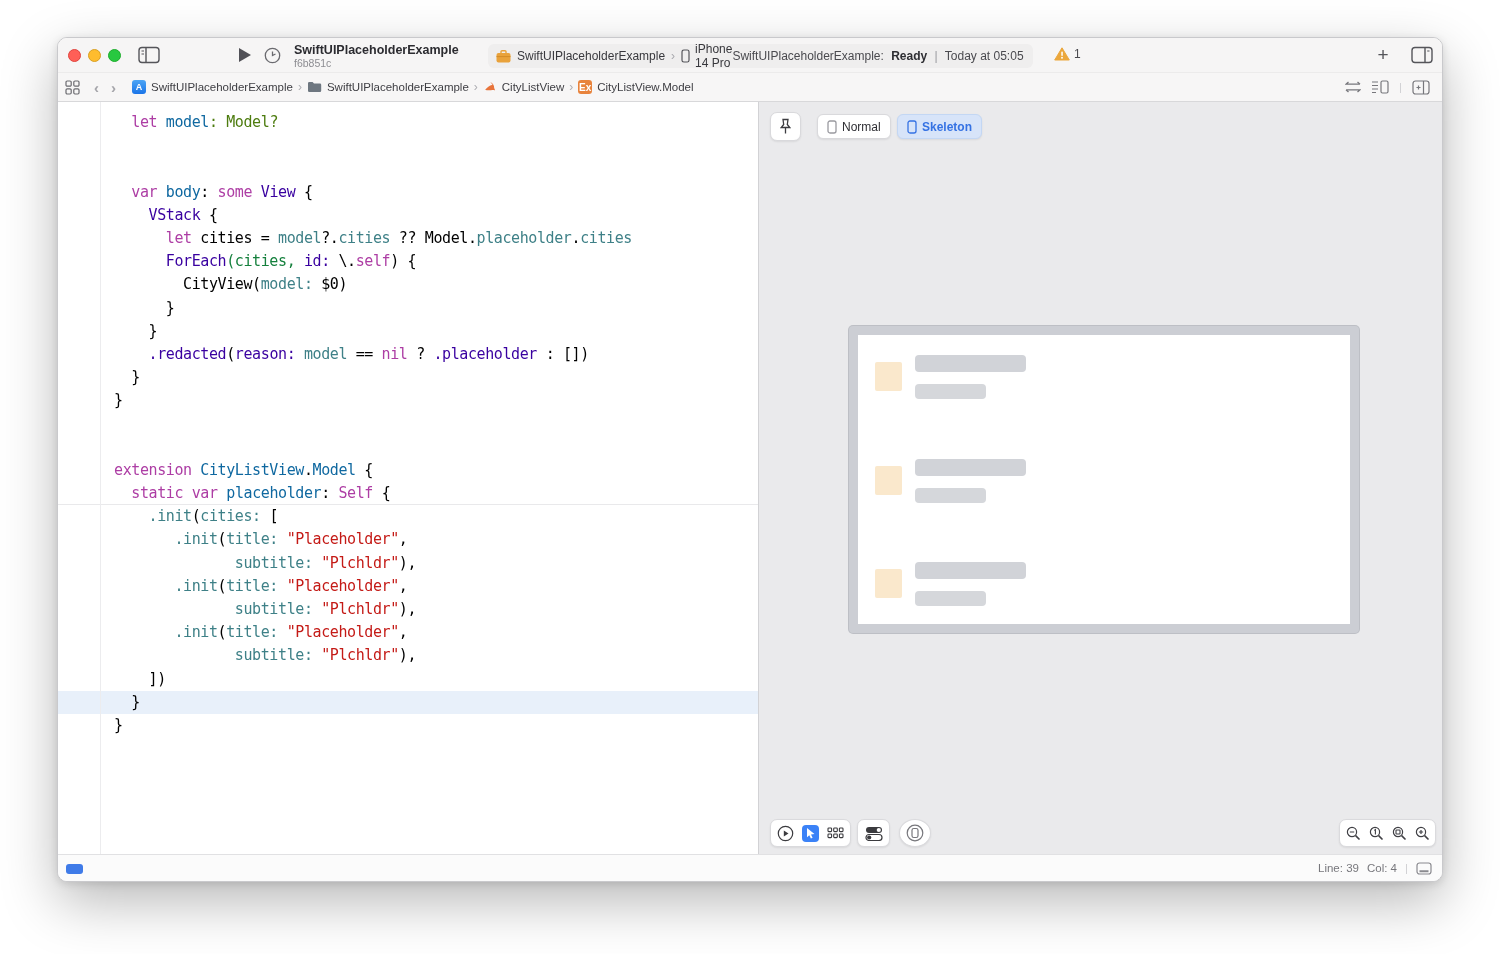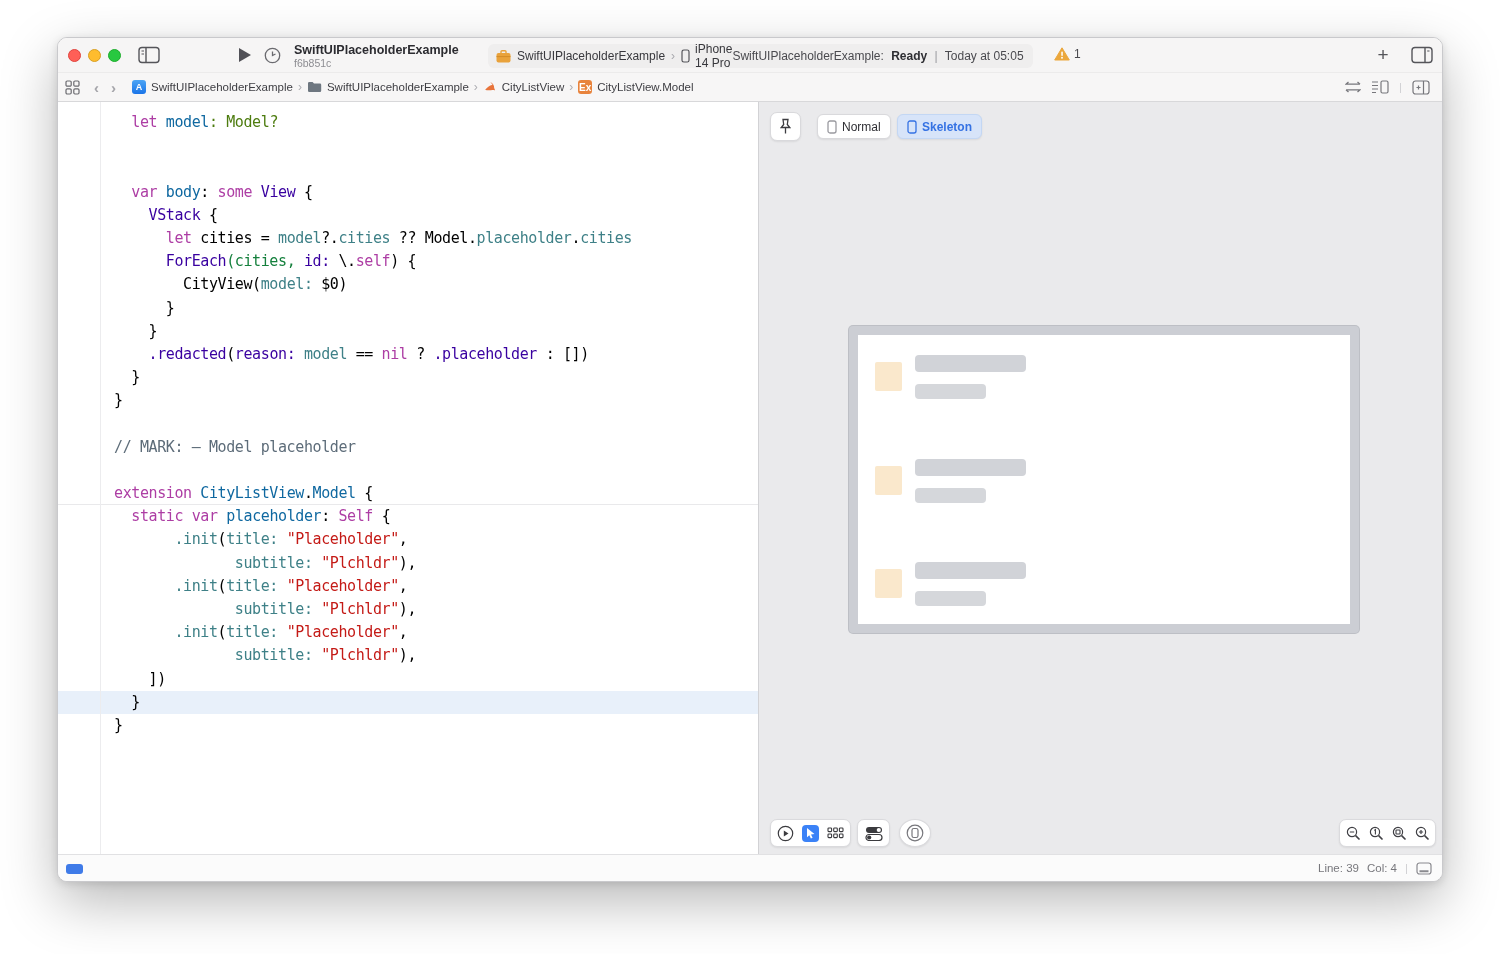--- a/index.html
+++ b/index.html
@@ -232,24 +232,24 @@
           <div class="code-line"><span style="color: rgb(0, 0, 0);">    </span><span style="color: rgb(57, 0, 160);">VStack</span><span style="color: rgb(0, 0, 0);"> {</span></div>
           <div class="code-line"><span style="color: rgb(0, 0, 0);">      </span><span style="color: rgb(173, 61, 164);">let</span><span style="color: rgb(0, 0, 0);"> cities = </span><span style="color: rgb(62, 128, 135);">model</span><span style="color: rgb(0, 0, 0);">?.</span><span style="color: rgb(62, 128, 135);">cities</span><span style="color: rgb(0, 0, 0);"> ?? Model.</span><span style="color: rgb(62, 128, 135);">placeholder</span><span style="color: rgb(0, 0, 0);">.</span><span style="color: rgb(62, 128, 135);">cities</span></div>
           <div class="code-line"><span style="color: rgb(0, 0, 0);">      </span><span style="color: rgb(57, 0, 160);">ForEach</span><span style="color: #15803d;">(cities, </span><span style="color: rgb(57, 0, 160);">id:</span><span style="color: rgb(0, 0, 0);"> \.</span><span style="color: rgb(173, 61, 164);">self</span><span style="color: rgb(0, 0, 0);">) {</span></div>
           <div class="code-line"><span style="color: rgb(0, 0, 0);">        CityView(</span><span style="color: rgb(62, 128, 135);">model:</span><span style="color: rgb(0, 0, 0);"> $0)</span></div>
           <div class="code-line"><span style="color: rgb(0, 0, 0);">      }</span></div>
           <div class="code-line"><span style="color: rgb(0, 0, 0);">    }</span></div>
           <div class="code-line"><span style="color: rgb(0, 0, 0);">    </span><span style="color: rgb(57, 0, 160);">.redacted</span><span style="color: rgb(0, 0, 0);">(</span><span style="color: rgb(57, 0, 160);">reason:</span><span style="color: rgb(0, 0, 0);"> </span><span style="color: rgb(62, 128, 135);">model</span><span style="color: rgb(0, 0, 0);"> == </span><span style="color: rgb(173, 61, 164);">nil</span><span style="color: rgb(0, 0, 0);"> ? </span><span style="color: rgb(57, 0, 160);">.placeholder</span><span style="color: rgb(0, 0, 0);"> : [])</span></div>
           <div class="code-line"><span style="color: rgb(0, 0, 0);">  }</span></div>
           <div class="code-line"><span style="color: rgb(0, 0, 0);">}</span></div>
           <div class="code-line"></div>
-          <div class="code-line"><span style="color: rgb(93, 108, 121);">// MARK: — Model placeholder</span></div>
           <div class="code-line"></div>
           <div class="code-line"><span style="color: rgb(173, 61, 164);">extension</span><span style="color: rgb(0, 0, 0);"> </span><span style="color: rgb(15, 104, 160);">CityListView</span><span style="color: rgb(0, 0, 0);">.</span><span style="color: rgb(15, 104, 160);">Model</span><span style="color: rgb(0, 0, 0);"> {</span></div>
           <div class="code-line"><span style="color: rgb(0, 0, 0);">  </span><span style="color: rgb(173, 61, 164);">static</span><span style="color: rgb(0, 0, 0);"> </span><span style="color: rgb(173, 61, 164);">var</span><span style="color: rgb(0, 0, 0);"> </span><span style="color: rgb(15, 104, 160);">placeholder</span><span style="color: rgb(0, 0, 0);">: </span><span style="color: rgb(173, 61, 164);">Self</span><span style="color: rgb(0, 0, 0);"> {</span></div>
+          <div class="code-line"><span style="color: rgb(0, 0, 0);">    </span><span style="color: rgb(62, 128, 135);">.init</span><span style="color: rgb(0, 0, 0);">(</span><span style="color: rgb(62, 128, 135);">cities:</span><span style="color: rgb(0, 0, 0);"> [</span></div>
           <div class="code-line"><span style="color: rgb(0, 0, 0);">       </span><span style="color: rgb(62, 128, 135);">.init</span><span style="color: rgb(0, 0, 0);">(</span><span style="color: rgb(62, 128, 135);">title:</span><span style="color: rgb(0, 0, 0);"> </span><span style="color: rgb(196, 26, 22);">"Placeholder"</span><span style="color: rgb(0, 0, 0);">,</span></div>
           <div class="code-line"><span style="color: rgb(0, 0, 0);">              </span><span style="color: rgb(62, 128, 135);">subtitle:</span><span style="color: rgb(0, 0, 0);"> </span><span style="color: rgb(196, 26, 22);">"Plchldr"</span><span style="color: rgb(0, 0, 0);">),</span></div>
           <div class="code-line"><span style="color: rgb(0, 0, 0);">       </span><span style="color: rgb(62, 128, 135);">.init</span><span style="color: rgb(0, 0, 0);">(</span><span style="color: rgb(62, 128, 135);">title:</span><span style="color: rgb(0, 0, 0);"> </span><span style="color: rgb(196, 26, 22);">"Placeholder"</span><span style="color: rgb(0, 0, 0);">,</span></div>
           <div class="code-line"><span style="color: rgb(0, 0, 0);">              </span><span style="color: rgb(62, 128, 135);">subtitle:</span><span style="color: rgb(0, 0, 0);"> </span><span style="color: rgb(196, 26, 22);">"Plchldr"</span><span style="color: rgb(0, 0, 0);">),</span></div>
           <div class="code-line"><span style="color: rgb(0, 0, 0);">       </span><span style="color: rgb(62, 128, 135);">.init</span><span style="color: rgb(0, 0, 0);">(</span><span style="color: rgb(62, 128, 135);">title:</span><span style="color: rgb(0, 0, 0);"> </span><span style="color: rgb(196, 26, 22);">"Placeholder"</span><span style="color: rgb(0, 0, 0);">,</span></div>
           <div class="code-line"><span style="color: rgb(0, 0, 0);">              </span><span style="color: rgb(62, 128, 135);">subtitle:</span><span style="color: rgb(0, 0, 0);"> </span><span style="color: rgb(196, 26, 22);">"Plchldr"</span><span style="color: rgb(0, 0, 0);">),</span></div>
           <div class="code-line"><span style="color: rgb(0, 0, 0);">    ])</span></div>
           <div class="code-line hl"><span style="color: rgb(0, 0, 0);">  }</span></div>
           <div class="code-line"><span style="color: rgb(0, 0, 0);">}</span></div>
         </div>

